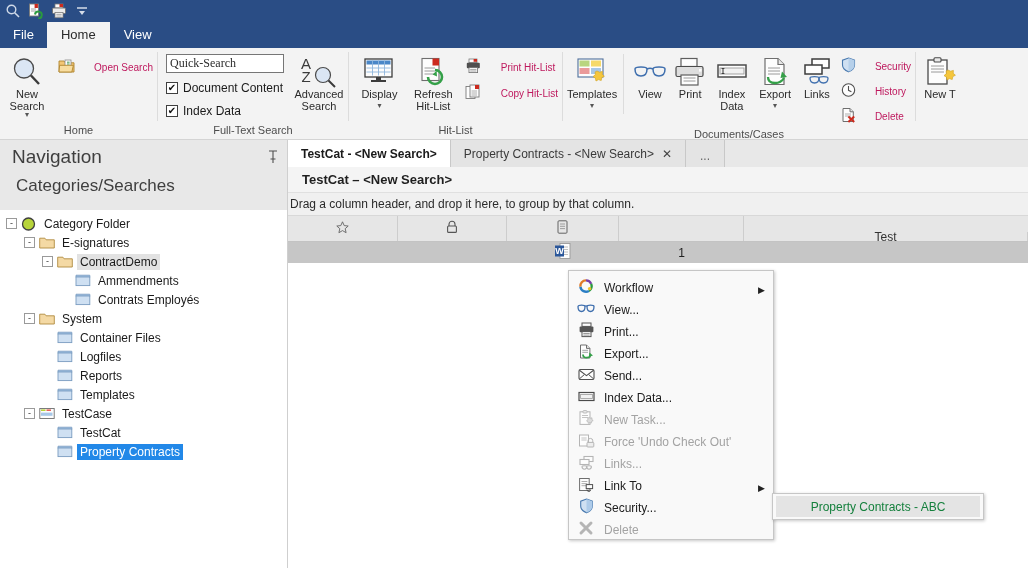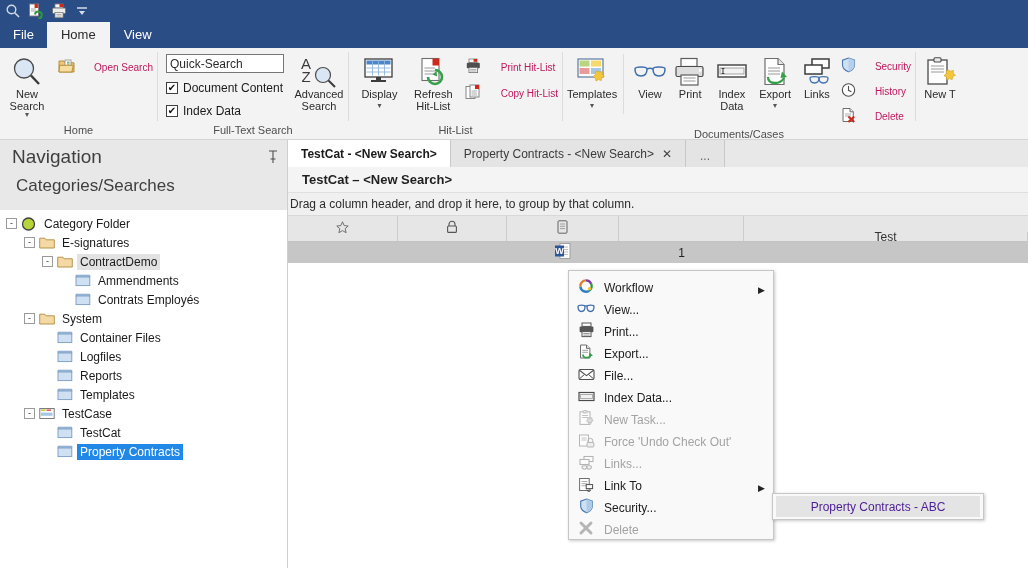--- a/index.html
+++ b/index.html
@@ -53,21 +53,21 @@
   .bigbtn .ic { height: 32px; display:flex; align-items:center; justify-content:center; }
   .caretdn { font-size: 8px; line-height: 6px; color: #555; }
 
   .smallbtn {
     display: flex; align-items: center; gap: 19px; height: 22px; padding: 0 4px;
     font-size: 10px; color: #be185d; cursor: default; white-space: nowrap;
   }
 
   .qsearch {
     width: 118px; height: 19px; border: 1px solid #767676; background:#fff;
-    font-size: 12px; padding: 0 3px; color: #2b2b2b; font-family: Liberation Sans, sans-serif;
+    font-size: 12px; padding: 0 3px; color: #2b2b2b; font-family: Liberation Serif, serif;
   }
   .chkrow { display:flex; align-items:center; gap:5px; height:19px; font-size:12px; }
   .chk {
     width: 12px; height: 12px; border: 1px solid #3f3f3f; background: #fff;
     display:inline-flex; align-items:center; justify-content:center;
     font-size: 10px; line-height: 10px; color:#111;
   }
 
   
   .nav {
@@ -134,21 +134,21 @@
   .mi { height: 22px; display: flex; align-items: flex-end; font-size: 12px; color: #1c1c1c; padding-left: 6px; cursor: default; position: relative; }
   .mi.disabled { color: #a3a3a3; }
   .mi .mic { width: 22px; height: 18px; display:flex; align-items:center; justify-content:center; margin-right: 7px; flex:none; }
   .mi .arr { position: absolute; right: 8px; font-size: 9px; color:#222; }
 
   .submenu {
     position: absolute; left: 772px; top: 493px; width: 212px; height: 27px;
     background: #f9f9f9; border: 1px solid #c6c6c6; box-shadow: 1px 1px 3px rgba(0,0,0,.22);
     display:flex; align-items:center; justify-content:center;
   }
-  .subitem { width: 204px; height: 21px; background:#e4e4e4; display:flex; align-items:center; justify-content:center; font-size:12px; color:#4c1d95; }
+  .subitem { width: 204px; height: 21px; background:#e4e4e4; display:flex; align-items:center; justify-content:center; font-size:12px; color:#15803d; }
 </style>
 </head>
 <body>
 
 <div id="app">
 
   <div class="titlebar">
     <span class="qat-ico">
       <svg width="16" height="16" viewBox="0 0 16 16">
           <circle cx="6.5" cy="6.5" r="4.3" fill="none" stroke="#cfd9e8" stroke-width="1.4"></circle>
@@ -708,21 +708,21 @@
         <span>Export...</span>
       </div>
       <div class="mi">
         <span class="mic">
           <svg width="17" height="14" viewBox="0 0 17 14">
             <rect x="1" y="2.5" width="15" height="10" rx="1.4" fill="#fdfdfd" stroke="#4f4f4f" stroke-width="1.1"></rect>
             <path d="M1.4 3.3 8.5 8.6 15.6 3.3" fill="none" stroke="#4f4f4f" stroke-width="1.1"></path>
             <path d="M1.4 11.9 6.3 7.6M15.6 11.9 10.7 7.6" fill="none" stroke="#4f4f4f" stroke-width="1"></path>
           </svg>
         </span>
-        <span>File...</span>
+        <span>Send...</span>
       </div>
       <div class="mi">
         <span class="mic">
           <svg width="17" height="13" viewBox="0 0 17 13">
             <rect x="1" y="2.5" width="15" height="8" fill="#fdfdfd" stroke="#4b4b4b" stroke-width="1.2"></rect>
             <rect x="2.6" y="4.5" width="11.8" height="4" fill="#f1f1f1" stroke="#9a9a9a" stroke-width="0.8"></rect>
           </svg>
         </span>
         <span>Index Data...</span>
       </div>

